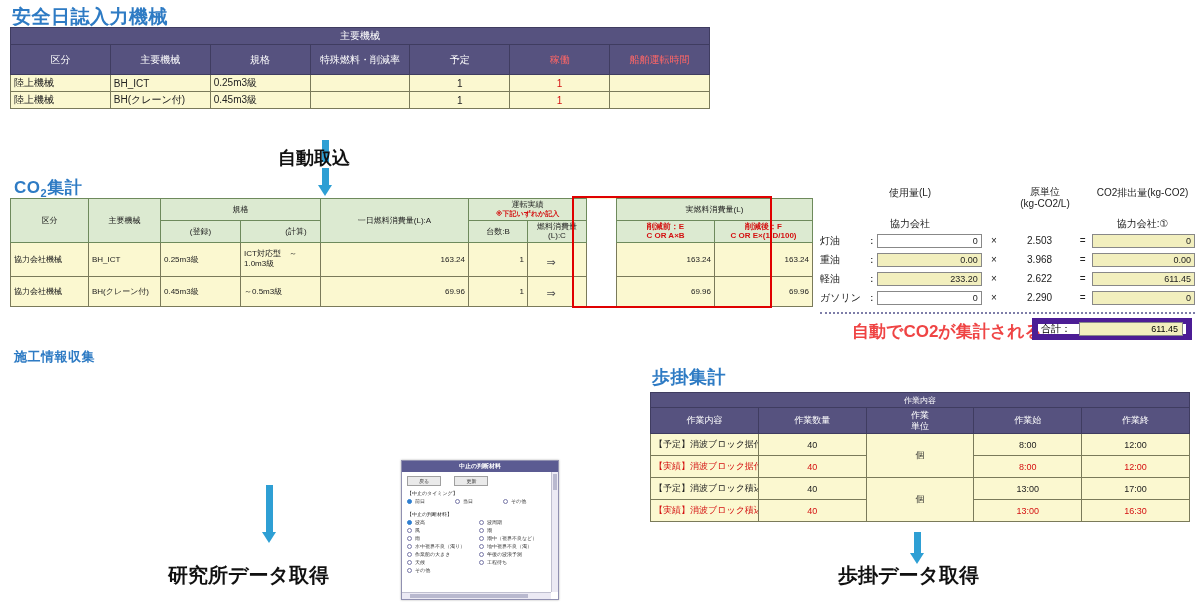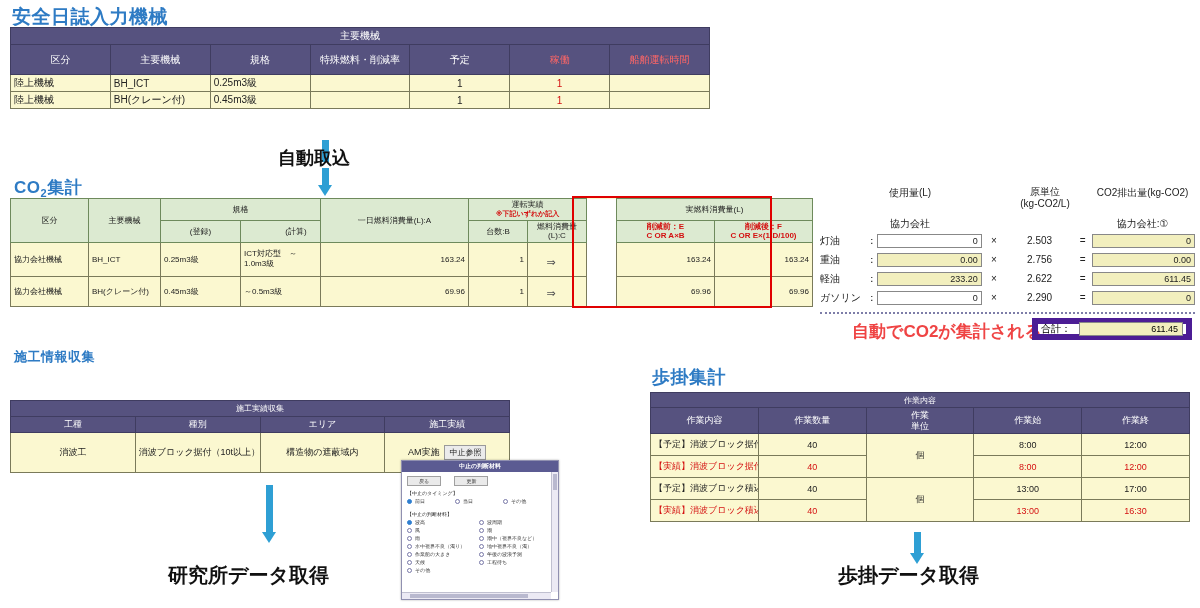--- a/index.html
+++ b/index.html
@@ -339,21 +339,21 @@
       <div class="op">×</div>
       <div class="unitv">2.503</div>
       <div class="eq">=</div>
       <div class="outp">0</div>
     </div>
     <div class="fuel-row">
       <div class="fuel-name">重油</div>
       <div class="fuel-colon">：</div>
       <div class="inp yellow">0.00</div>
       <div class="op">×</div>
-      <div class="unitv">2.756</div>
+      <div class="unitv">3.968</div>
       <div class="eq">=</div>
       <div class="outp">0.00</div>
     </div>
     <div class="fuel-row">
       <div class="fuel-name">軽油</div>
       <div class="fuel-colon">：</div>
       <div class="inp yellow">233.20</div>
       <div class="op">×</div>
       <div class="unitv">2.622</div>
       <div class="eq">=</div>
@@ -374,41 +374,20 @@
 
   <div class="cap-blue" style="left:852px; top:320px; font-size:17px;">自動でCO2が集計される</div>
 
   <div id="total-box">
     <div class="tlabel">合計：</div>
     <div class="tval">611.45</div>
   </div>
 
   <div class="sec-title" style="left:14px; top:348px; font-size:13px;">施工情報収集</div>
 
-  <table class="grid" id="tbl-const">
-    <tbody>
-        <tr>
-      <td class="p-band" colspan="4" style="font-size:8px;">施工実績収集</td>
-    </tr>
-    <tr>
-      <td class="p-head" style="width:150px;">工種</td>
-      <td class="p-head" style="width:138px;">種別</td>
-      <td class="p-head" style="width:108px;">エリア</td>
-      <td class="p-head" style="width:104px;">施工実績</td>
-    </tr>
-    <tr class="rowtall">
-      <td class="body-cell c">消波工</td>
-      <td class="body-cell c">消波ブロック据付（10t以上）</td>
-      <td class="body-cell c">構造物の遮蔽域内</td>
-      <td class="body-cell c">
-        <span>AM実施</span><span class="btn-sm">中止参照</span>
-      </td>
-    </tr>
-  </tbody>
-    </table>
 
   <div class="arrow-down" style="left:262px; top:485px; width:15px; height:58px;">
     <div class="shaft" style="height:47px;"></div>
     <div class="headtri" style="top:47px;"></div>
   </div>
   <div class="cap-bold" style="left:168px; top:562px; font-size:20px;">研究所データ取得</div>
 
   <div id="dialog">
     <div class="dlg-title">中止の判断材料</div>
     <div class="dlg-body">

